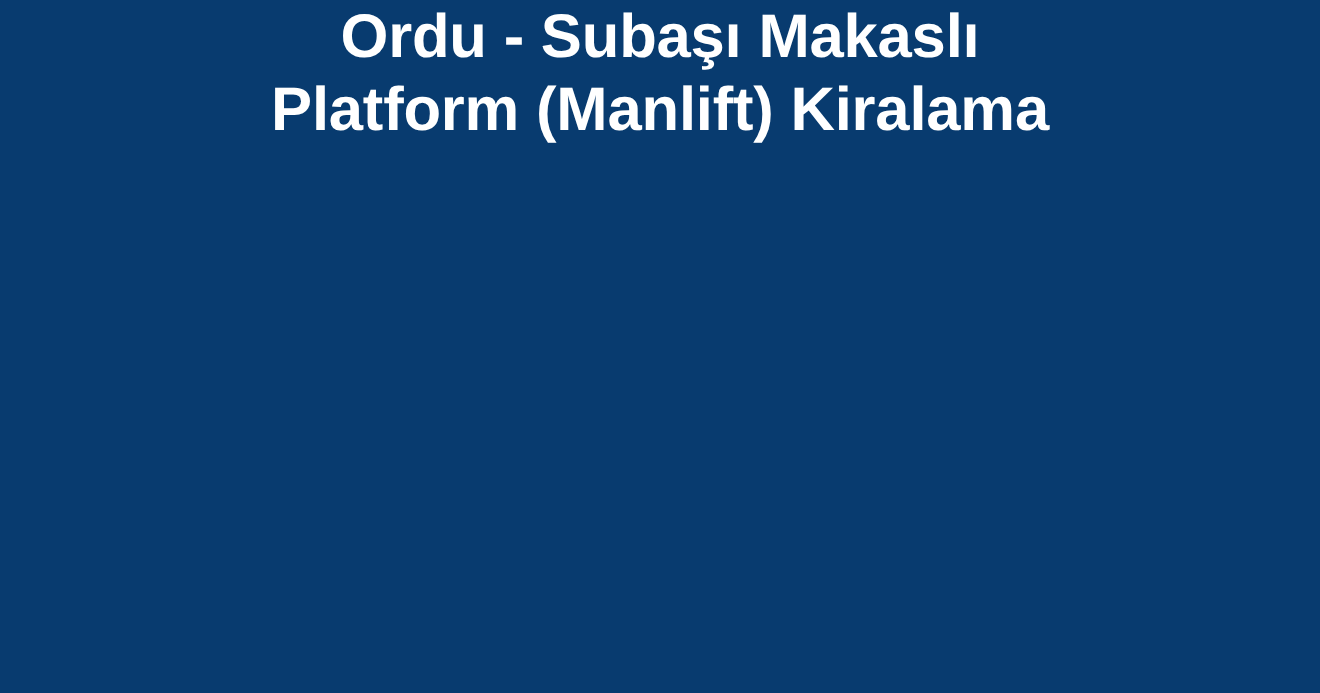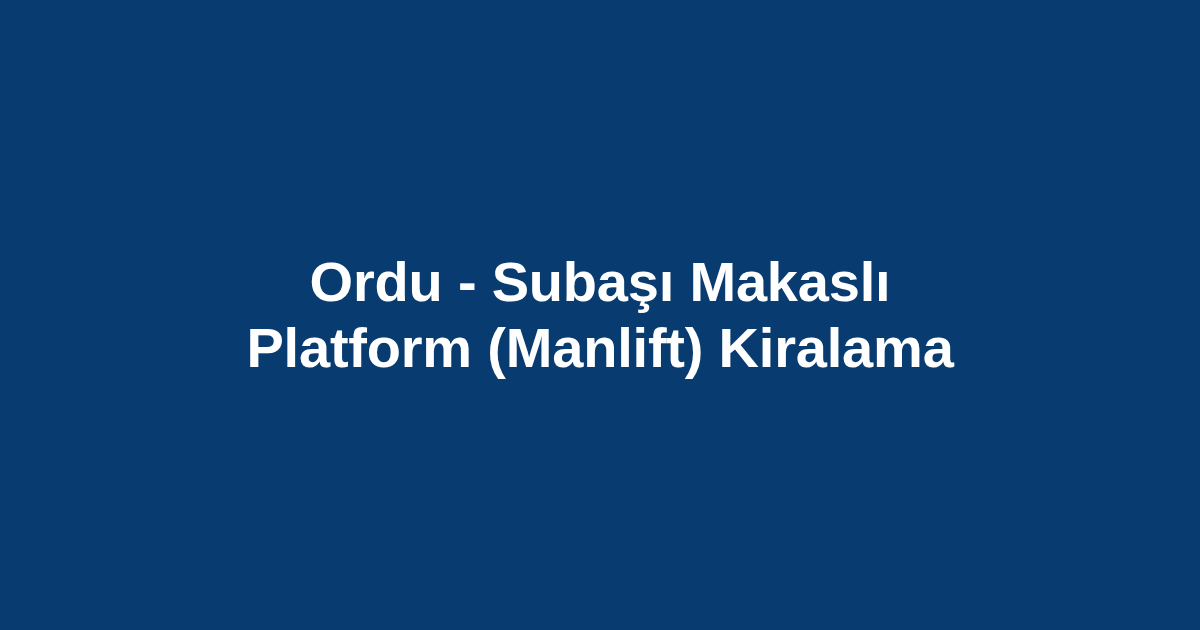--- a/index.html
+++ b/index.html
@@ -16,21 +16,21 @@
     background: #083b6f;
   }
 
   .og-card {
     position: relative;
     box-sizing: border-box;
     width: 1200px;
     height: 630px;
     background-color: #083b6f;
     display: flex;
-    align-items: center;
+    align-items: flex-start;
     justify-content: center;
     padding: 0 90px;
   }
 
   .og-card__title {
     margin: 0;
     font-family: "Liberation Sans", sans-serif;
     font-weight: bold;
     font-size: 56px;
     line-height: 66px;

